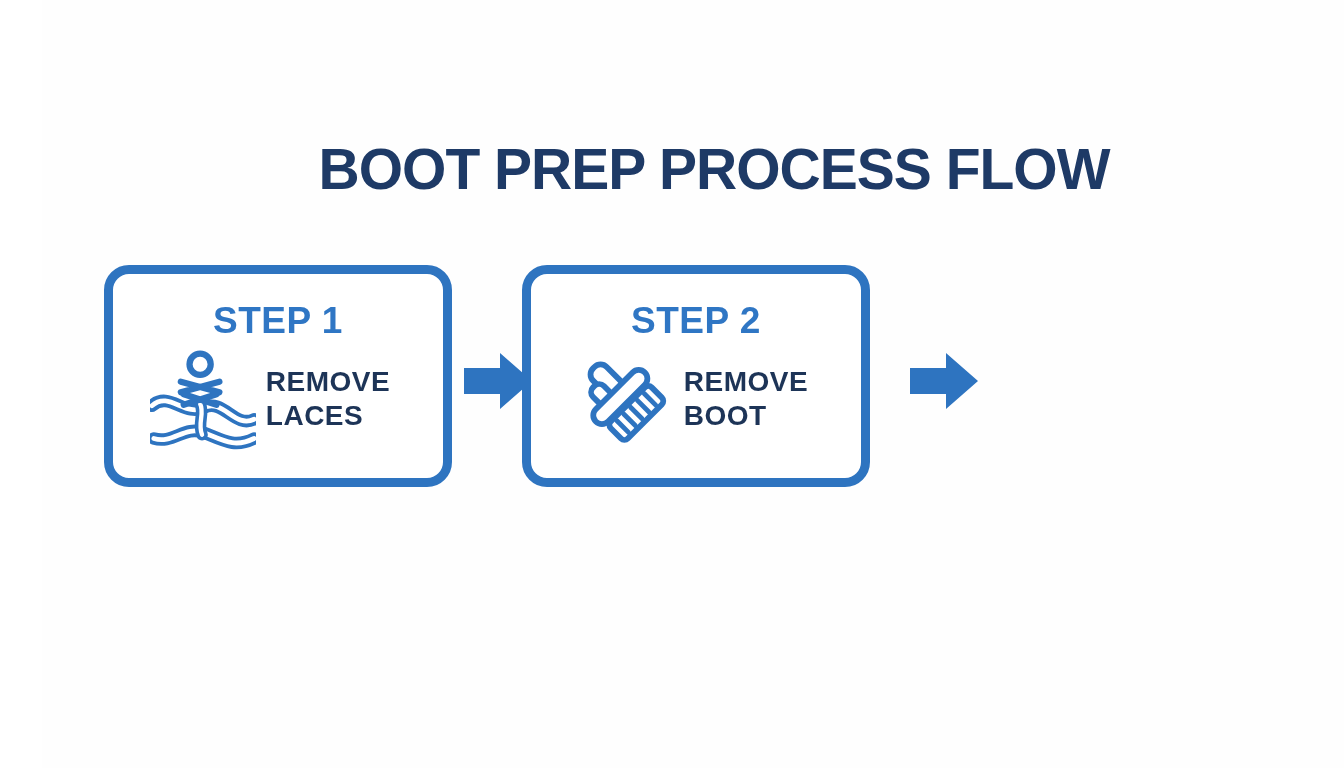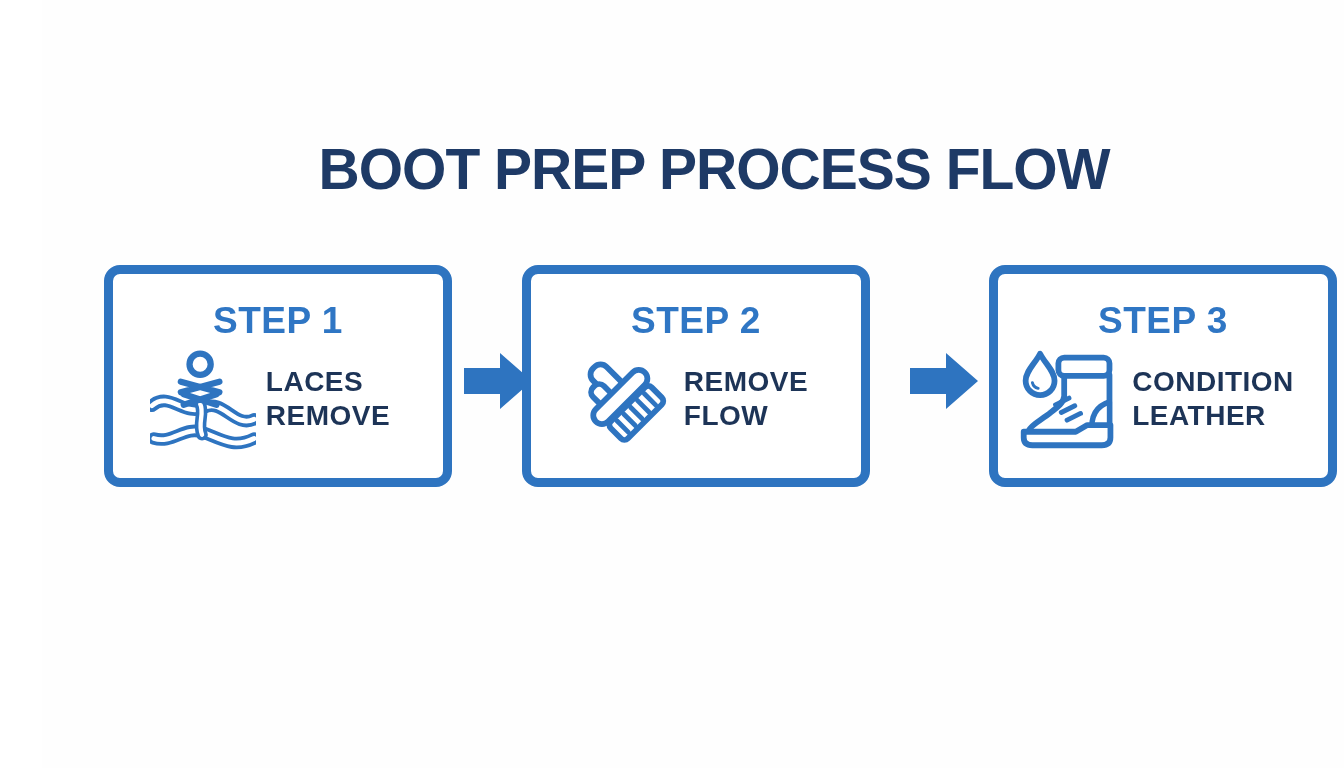--- a/index.html
+++ b/index.html
@@ -27,21 +27,21 @@
     letter-spacing: -1px;
     color: #1e3a66;
   }
   .step-box {
     position: absolute;
     top: 265px;
     width: 348px;
     height: 222px;
     background: #ffffff;
     border: 9px solid #2e74c0;
-    border-radius: 16px;
+    border-radius: 25px;
     display: flex;
     flex-direction: column;
     align-items: center;
   }
   .box-1 { left: 62px; }
   .box-2 { left: 480px; }
   .box-3 { left: 947px; }
   .step-title {
     margin-top: 26px;
     font-size: 37px;
@@ -96,22 +96,22 @@
 
           <path d="M 52,60 C 57,70 49,80 54,92" stroke="#2e74c0" stroke-width="12" stroke-linecap="round"></path>
           <path d="M 52,60 C 57,70 49,80 54,92" stroke="#ffffff" stroke-width="4.5" stroke-linecap="round"></path>
 
           <circle cx="52" cy="19" r="11" stroke="#2e74c0" stroke-width="6.5"></circle>
 
           <path d="M 32,37 L 72,48 M 72,37 L 32,48 M 35,50 L 69,61 M 69,50 L 35,61" stroke="#2e74c0" stroke-width="6.5" stroke-linecap="round"></path>
         </svg>
       </span>
       <div class="step-label">
+        <div>REMOVE</div>
         <div>LACES</div>
-        <div>REMOVE</div>
       </div>
     </div>
   </div>
 
   <span class="flow-arrow arrow-1">
     <svg viewBox="0 0 70 60">
         <polygon points="0,17 36,17 36,2 68,30 36,58 36,43 0,43" fill="#2e74c0"></polygon>
       </svg>
   </span>
 
@@ -127,51 +127,25 @@
 
             <rect x="20" y="44" width="72" height="18" rx="9" fill="#ffffff" stroke="#2e74c0" stroke-width="6"></rect>
 
             <rect x="26" y="64" width="60" height="25" rx="5" fill="#ffffff" stroke="#2e74c0" stroke-width="6"></rect>
             <path d="M 36,68 L 36,85 M 46,68 L 46,85 M 56,68 L 56,85 M 66,68 L 66,85 M 76,68 L 76,85" stroke="#2e74c0" stroke-width="5" stroke-linecap="round"></path>
           </g>
         </svg>
       </span>
       <div class="step-label">
         <div>REMOVE</div>
-        <div>FLOW</div>
+        <div>BOOT</div>
       </div>
     </div>
   </div>
 
   <span class="flow-arrow arrow-2">
     <svg viewBox="0 0 70 60">
         <polygon points="0,17 36,17 36,2 68,30 36,58 36,43 0,43" fill="#2e74c0"></polygon>
       </svg>
   </span>
 
-  <div class="step-box box-3">
-    <div class="step-title">STEP 3</div>
-    <div class="content-row">
-      <span class="icon-wrap">
-        <svg viewBox="0 0 110 110" fill="none">
-
-          <path d="M 25,8 C 20,18 10,26 10,36 a 15,15 0 0 0 30,0 C 40,26 30,18 25,8 Z" stroke="#2e74c0" stroke-width="6" stroke-linejoin="round"></path>
-          <path d="M 17,38 a 8,8 0 0 0 6,6" stroke="#2e74c0" stroke-width="3" stroke-linecap="round"></path>
-
-          <path d="M 50,30 L 50,52 C 50,58 44,63 36,69 C 26,77 15,82 13,88 L 13,92 L 97,92 L 97,30 Z" fill="#ffffff" stroke="#2e74c0" stroke-width="6" stroke-linejoin="round"></path>
-
-          <path d="M 97,58 C 84,62 77,72 79,90 L 97,90 Z" fill="#ffffff" stroke="#2e74c0" stroke-width="5.5" stroke-linejoin="round"></path>
-
-          <path d="M 41,61 L 55,54 M 47,69 L 61,62 M 53,77 L 67,70" stroke="#2e74c0" stroke-width="5" stroke-linecap="round"></path>
-
-          <rect x="44" y="12" width="53" height="19" rx="6" fill="#ffffff" stroke="#2e74c0" stroke-width="6"></rect>
-
-          <path d="M 8,89 H 62 L 74,82 H 98 V 95 Q 98,103 89,103 H 17 Q 8,103 8,95 Z" fill="#ffffff" stroke="#2e74c0" stroke-width="6" stroke-linejoin="round"></path>
-        </svg>
-      </span>
-      <div class="step-label">
-        <div>CONDITION</div>
-        <div>LEATHER</div>
-      </div>
-    </div>
-  </div>
 
 </div>
 
 </body></html>

